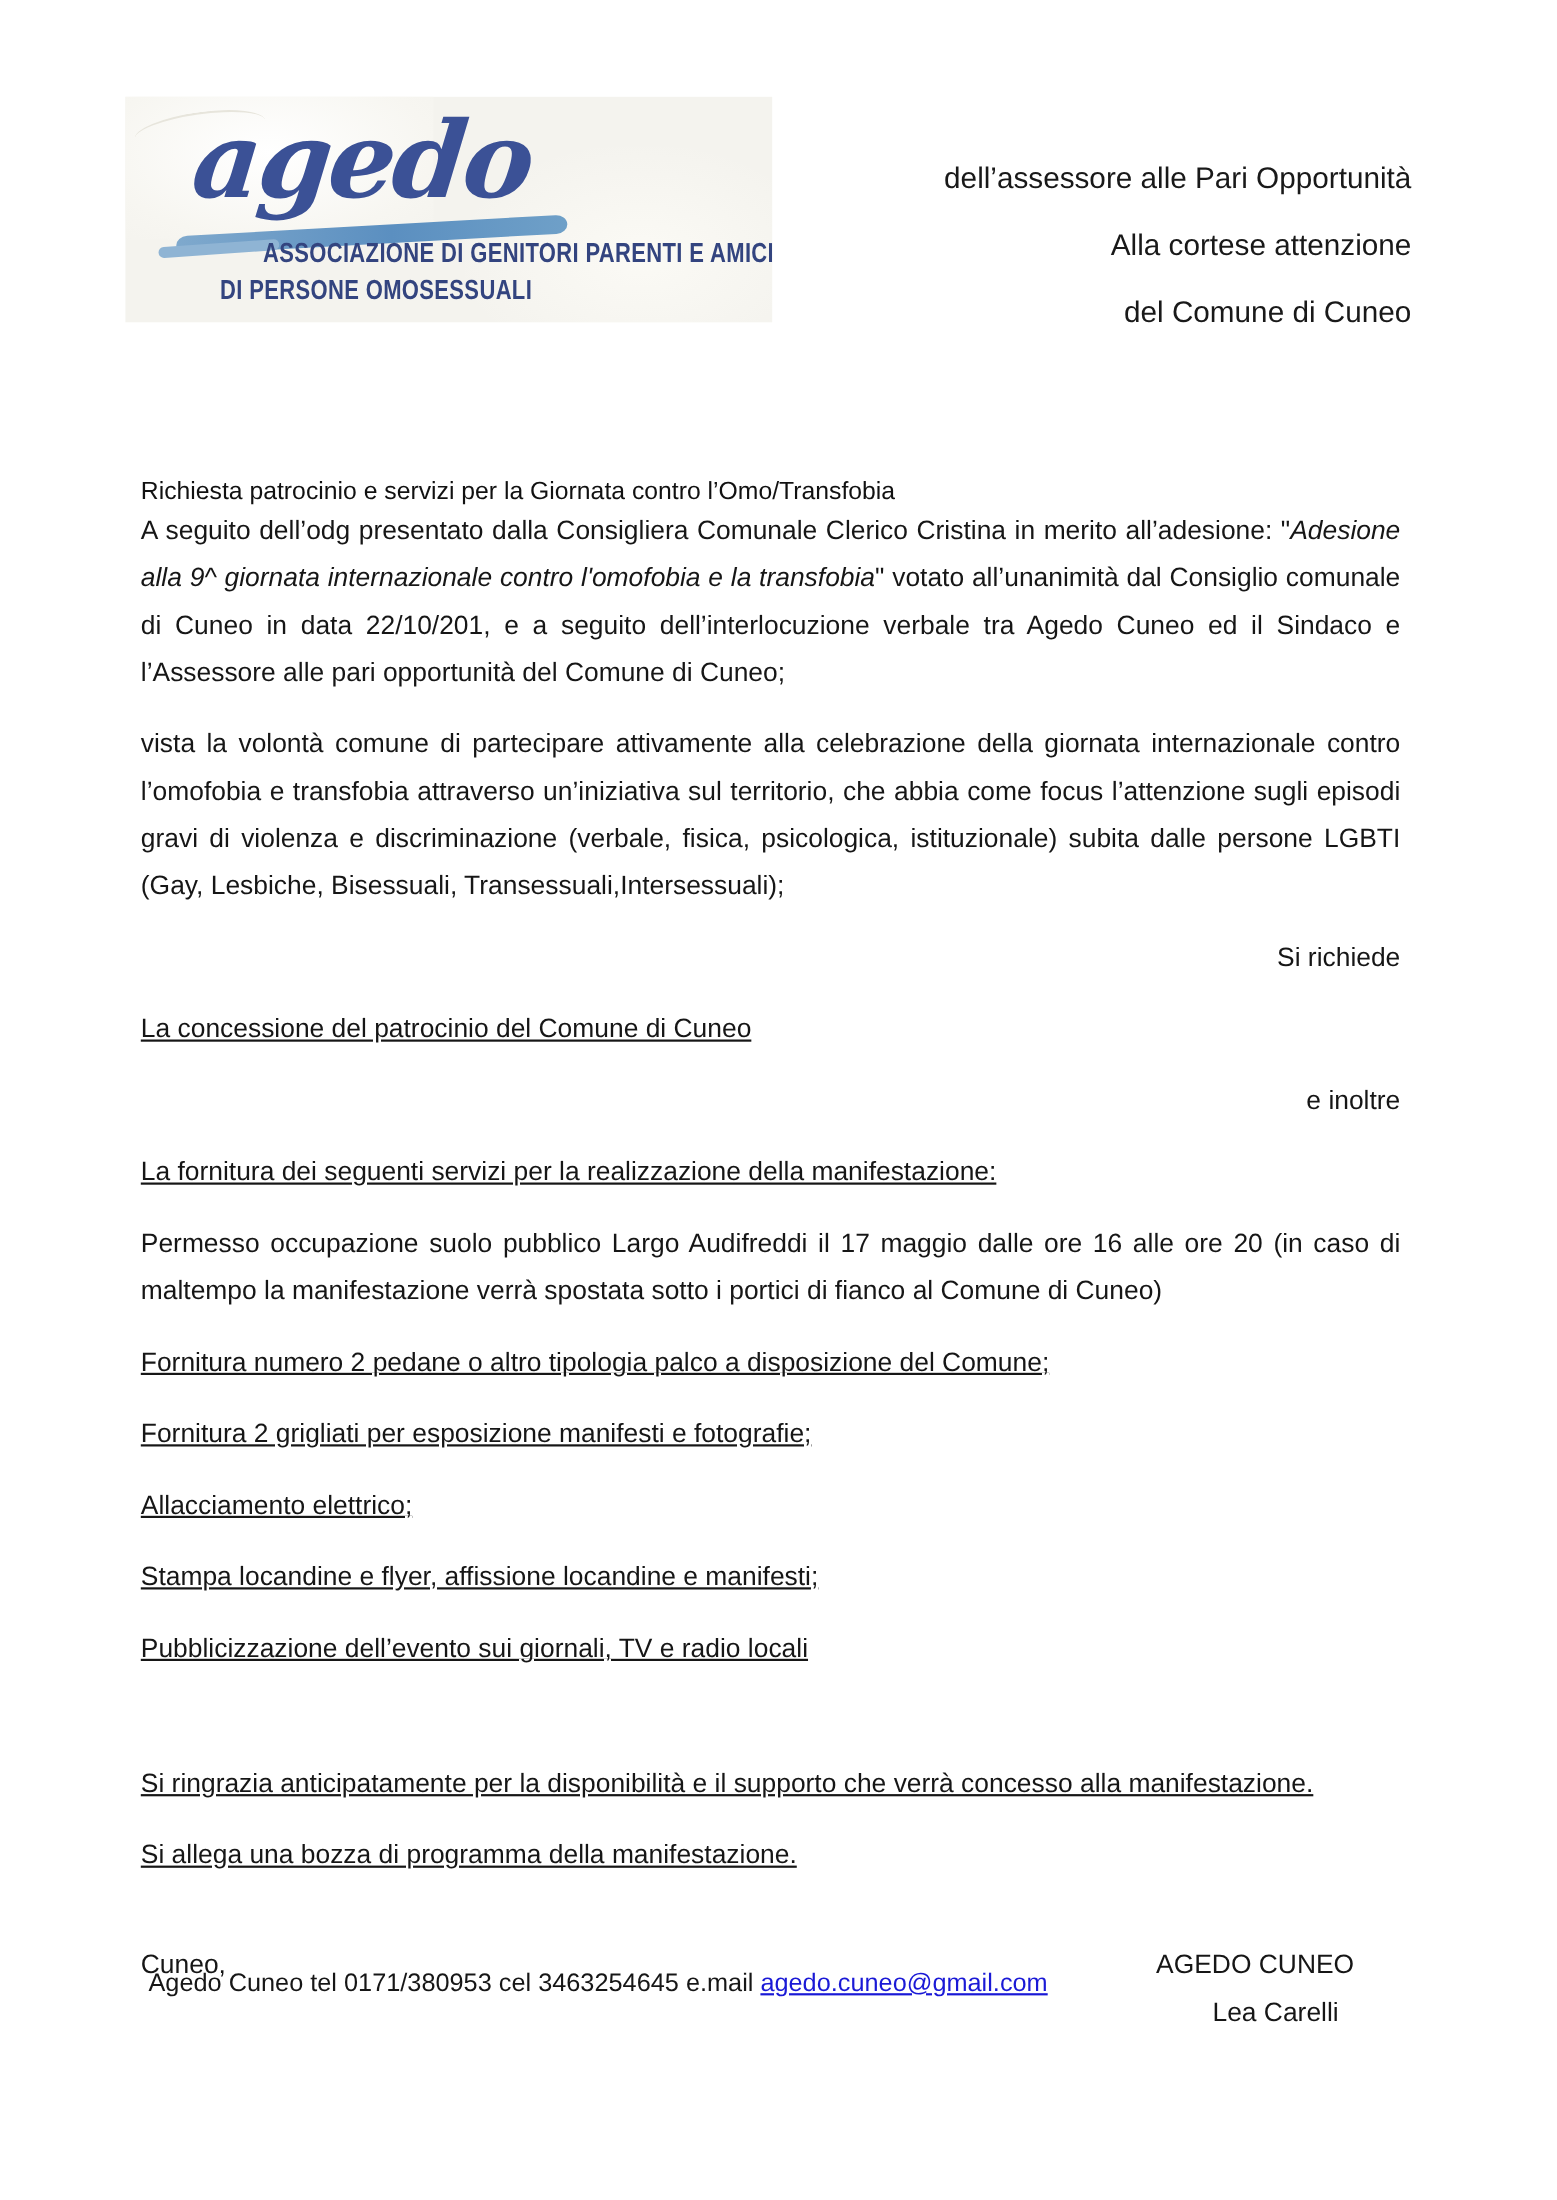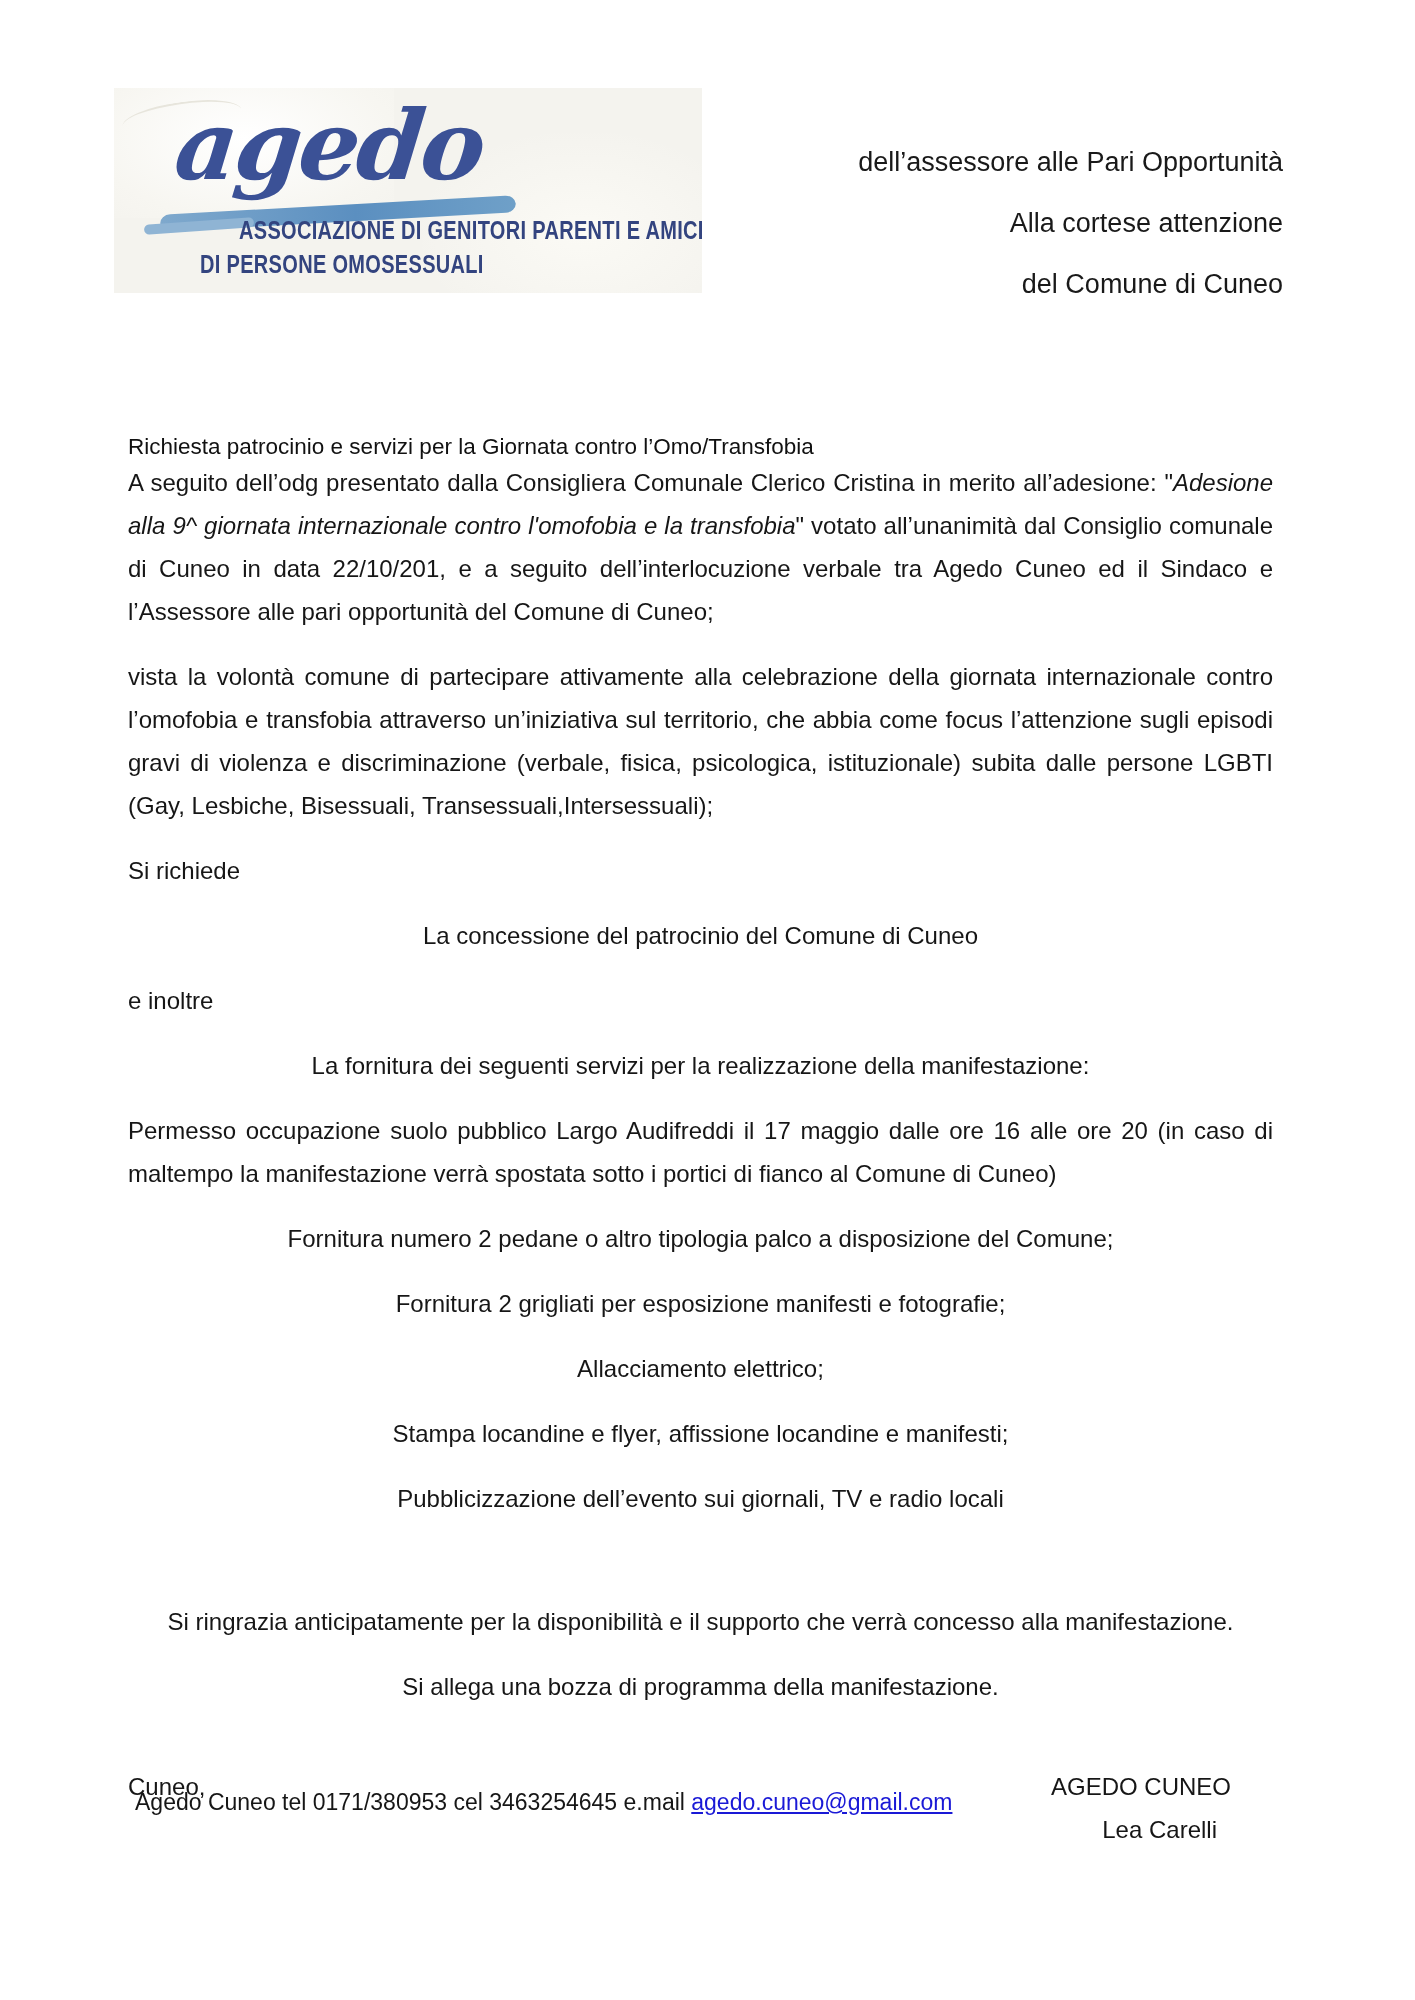--- a/index.html
+++ b/index.html
@@ -146,22 +146,22 @@
     color: #111;
   }
 
   p.para {
     font-size: 24px;
     line-height: 43px;
     margin: 0 10px 22px 0;
     text-align: justify;
     color: #161616;
   }
-  p.para.nojust { text-align: center; }
-  p.para.center { text-align: left; }
+  p.para.nojust { text-align: left; text-decoration: underline; }
+  p.para.center { text-align: right; }
   p.para em {
     font-style: italic;
   }
   .gap-md { height: 34px; }
   .gap-lg { height: 58px; }
 
   
   .sign-row {
     position: relative;
     width: 100%;

